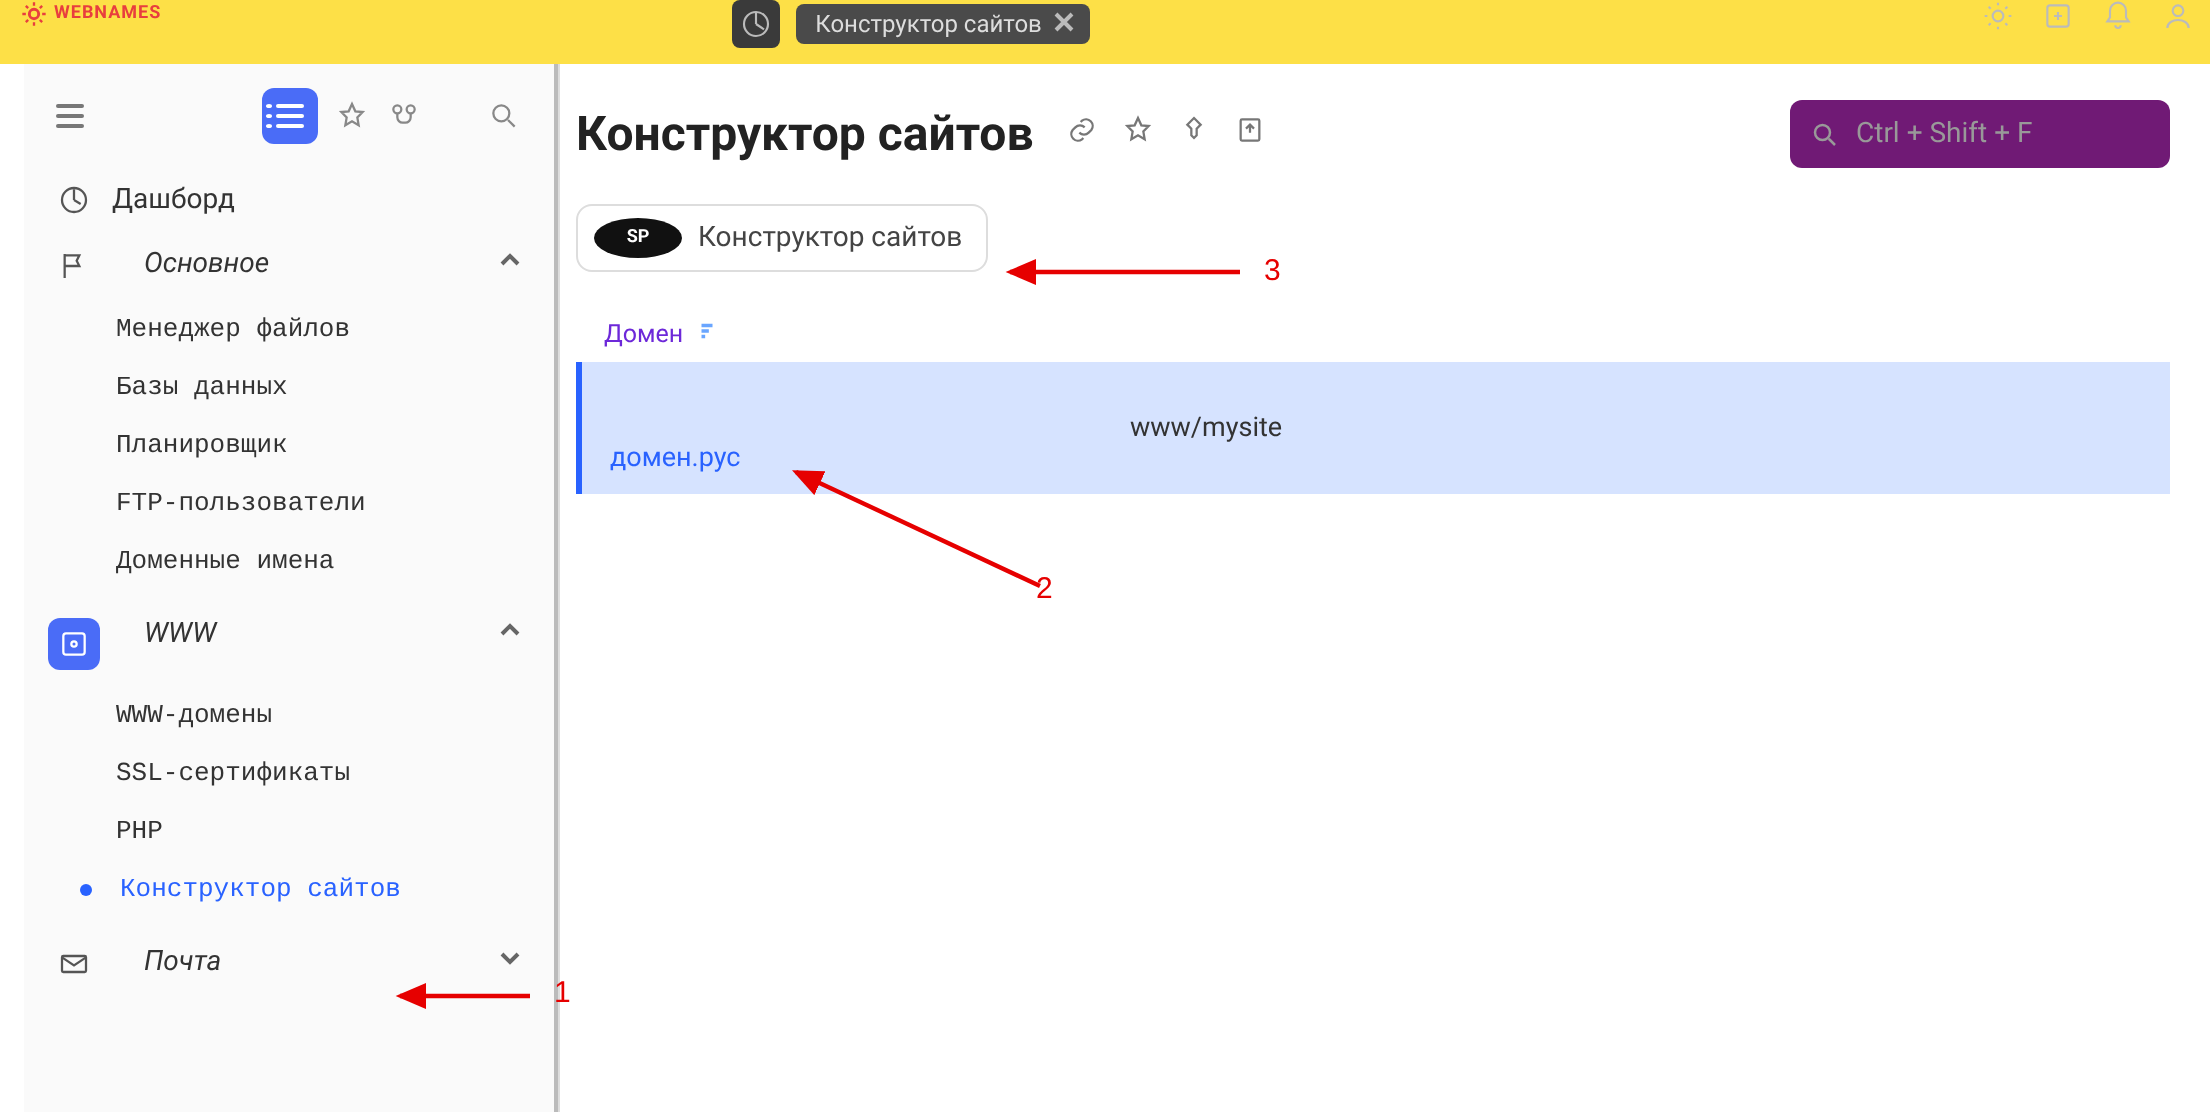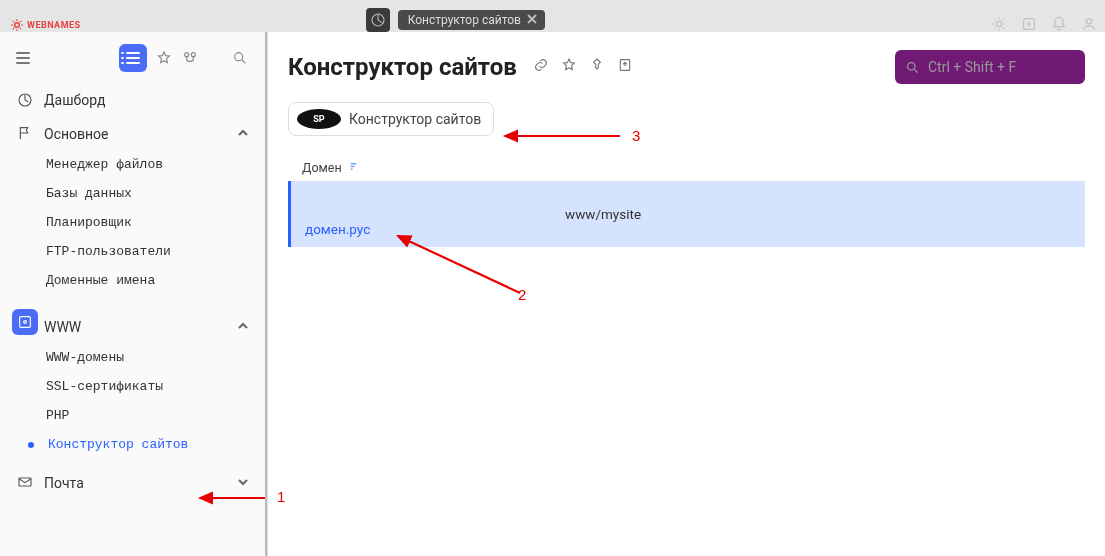--- a/index.html
+++ b/index.html
@@ -1,43 +1,43 @@
 <!DOCTYPE html>
 <html><head>
   <meta charset="utf-8">
   <style>
     * { margin: 0; padding: 0; box-sizing: border-box; }
     body { font-family: -apple-system, BlinkMacSystemFont, "Segoe UI", Roboto, sans-serif; background: #fff; color: #333; width: 1105px; height: 556px; overflow: hidden; position: relative; }
-    .topbar { height: 32px; background: #e5e5e5; display: flex; align-items: flex-end; padding: 0 10px; color: #ccc; position: relative; }
+    .topbar { height: 32px; background: #fde047; display: flex; align-items: flex-start; padding: 0 10px; color: #ccc; position: relative; }
     .logo { color: #e83e3e; font-size: 9px; font-weight: 700; letter-spacing: 0.5px; display: flex; align-items: center; gap: 3px; }
     .logo svg { width: 14px; height: 14px; }
     .tab-area { display: flex; align-items: center; gap: 8px; margin-left: 285px; }
     .tab-icon { width: 24px; height: 24px; display:flex; align-items:center; justify-content:center; border-radius:4px; background:#3a3a3a; }
     .tab { background: #4a4a4a; border-radius: 4px; padding: 3px 8px 3px 10px; font-size: 12px; display: flex; align-items: center; gap: 6px; color: #ddd; }
     .top-right { position: absolute; right: 8px; display: flex; gap: 14px; align-items:center; }
     .top-right .ico, .tab-icon .ico { color: #aaa; display:flex; }
     .top-right .ico svg, .tab-icon .ico svg, .tab .ico svg { width: 16px; height: 16px; stroke:#bbb; fill:none; stroke-width:1.6; }
     .tab .closeico svg { width:10px; height:10px; stroke:#bbb; fill:none; stroke-width:2; }
 
-    .sidebar { position: absolute; left: 0; top: 32px; bottom: 0; width: 268px; background: #fafafa; border-right: 1px solid #ddd; overflow: hidden; }
+    .sidebar { position: absolute; left: 12px; top: 32px; bottom: 0; width: 268px; background: #fafafa; border-right: 1px solid #ddd; overflow: hidden; }
     .sb-scroll { border-right: 2px solid #bbb; height:100%; overflow:hidden; }
     .sb-top { display: flex; align-items: center; padding: 12px 10px; gap: 8px; }
     .sb-hamburger { width: 20px; display:flex; flex-direction:column; gap:3px; margin-right:auto; margin-left:6px; }
     .sb-hamburger span { height:2px; background:#777; width:14px; border-radius:1px; }
     .sq-btn { width: 28px; height:28px; border-radius:6px; background:#4a6cf7; display:flex; flex-direction:column; gap:3px; align-items:center; justify-content:center; margin-left:50px; }
     .sq-btn span { height:2px; width:14px; background:#fff; border-radius:1px; position:relative; }
     .sq-btn span::before { content:''; position:absolute; left:-5px; top:0; width:3px; height:2px; background:#fff; border-radius:50%; }
     .sb-smico { width:18px; height:18px; display:flex; align-items:center; justify-content:center; }
     .sb-smico svg { width:16px; height:16px; stroke:#888; fill:none; stroke-width:1.7; }
     .sb-search { margin-left:auto; margin-right:6px; }
 
     .nav { padding: 0 8px; font-size: 14px; color:#333; }
     .nav-item { display:flex; align-items:center; padding: 7px 8px; cursor:pointer; border-radius:4px; gap:10px; }
     .nav-item.active { color:#2962ff; }
-    .nav-section { display:flex; align-items:flex-end; padding:8px 8px; gap:10px; cursor:pointer; font-weight:400; }
+    .nav-section { display:flex; align-items:flex-start; padding:8px 8px; gap:26px; cursor:pointer; font-weight:400;font-style:italic; }
     .nav-section .chev { margin-left:auto; }
     .nav-icon { width:18px; height:18px; display:flex; align-items:center; justify-content:center; color:#555; }
     .nav-icon.filled { width:26px; height:26px; border-radius:6px; background:#4a6cf7; color:#fff; margin-left:-4px; margin-right:-4px; }
     .nav-icon svg { width:16px; height:16px; stroke:currentColor; fill:none; stroke-width:1.7; }
     .nav-sub { padding-left: 30px; }
     .nav-sub .nav-item { font-size:13px;font-family:Liberation Mono, monospace; }
     .bullet { width:6px; height:6px; border-radius:50%; background:#888; margin:0 4px 0 2px; }
     .bullet.blue { background:#2962ff; }
     .chev svg { width:12px; height:12px; stroke:#666; fill:none; stroke-width:2; }
 
@@ -45,21 +45,21 @@
     .page-head { display:flex; align-items:center; gap:12px; }
     .page-title { font-size: 24px; font-weight: 700; color:#222; margin-right:4px; }
     .head-ico svg { width:16px; height:16px; stroke:#777; fill:none; stroke-width:1.7; }
     .search-box { margin-left:auto; background:#701a75; border-radius:6px; height:34px; width:190px; display:flex; align-items:center; padding:0 10px; gap:8px; color:#999; font-size:14px; }
     .search-box svg { width:15px; height:15px; stroke:#999; fill:none; stroke-width:2; }
 
     .chip { margin-top: 18px; display:inline-flex; align-items:center; gap:8px; border:1px solid #ddd; border-radius:8px; padding:6px 12px 6px 8px; font-size:14px; color:#444; }
     .chip-badge { width:44px; height:20px; border-radius:50%; background:#111; color:#fff; font-size:9px; font-weight:700; display:flex; align-items:center; justify-content:center; }
 
     .table { margin-top: 18px; }
-    .thead { display:flex; font-size:12.5px; color:#404040; padding:6px 14px; }
+    .thead { display:flex; font-size:12.5px; color:#6d28d9; padding:6px 14px; }
     .th-domain { flex:0 0 260px; display:flex; align-items:center; gap:6px; }
     .th-root { flex:1; }
     .sorticon svg { width:11px; height:11px; stroke:#5a8; fill:none; stroke-width:1.8; }
     .row { display:flex; padding:10px 14px; background:#d6e3ff; border-left:3px solid #2962ff; font-size:13.5px; align-items:center; }
     .cell-domain { flex:0 0 260px; color:#2962ff;margin-top:30px; }
     .cell-root { flex:1; color:#333; }
 
     
     .anno { position:absolute; color:#e60000; font-size:15px; pointer-events:none; z-index:50; }
     .anno svg { position:absolute; overflow:visible; }

